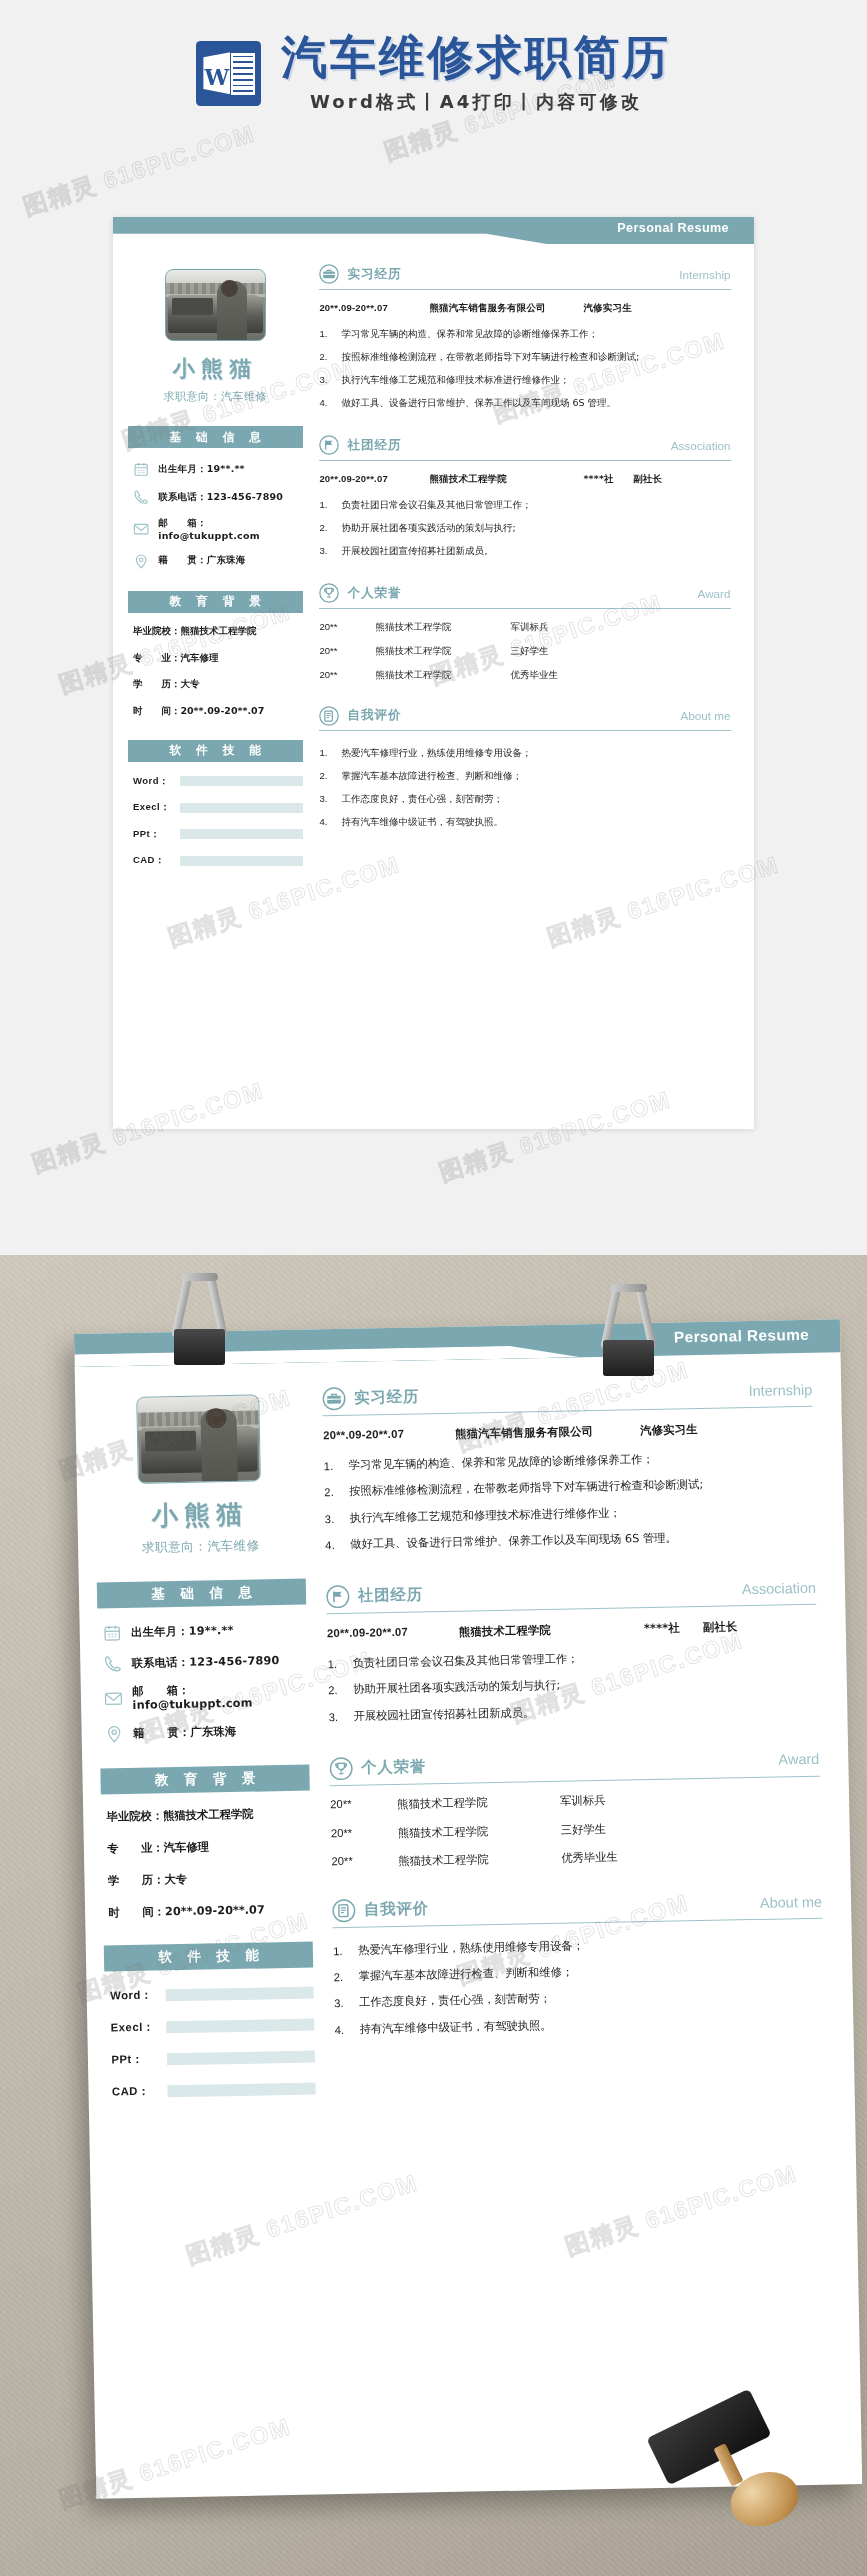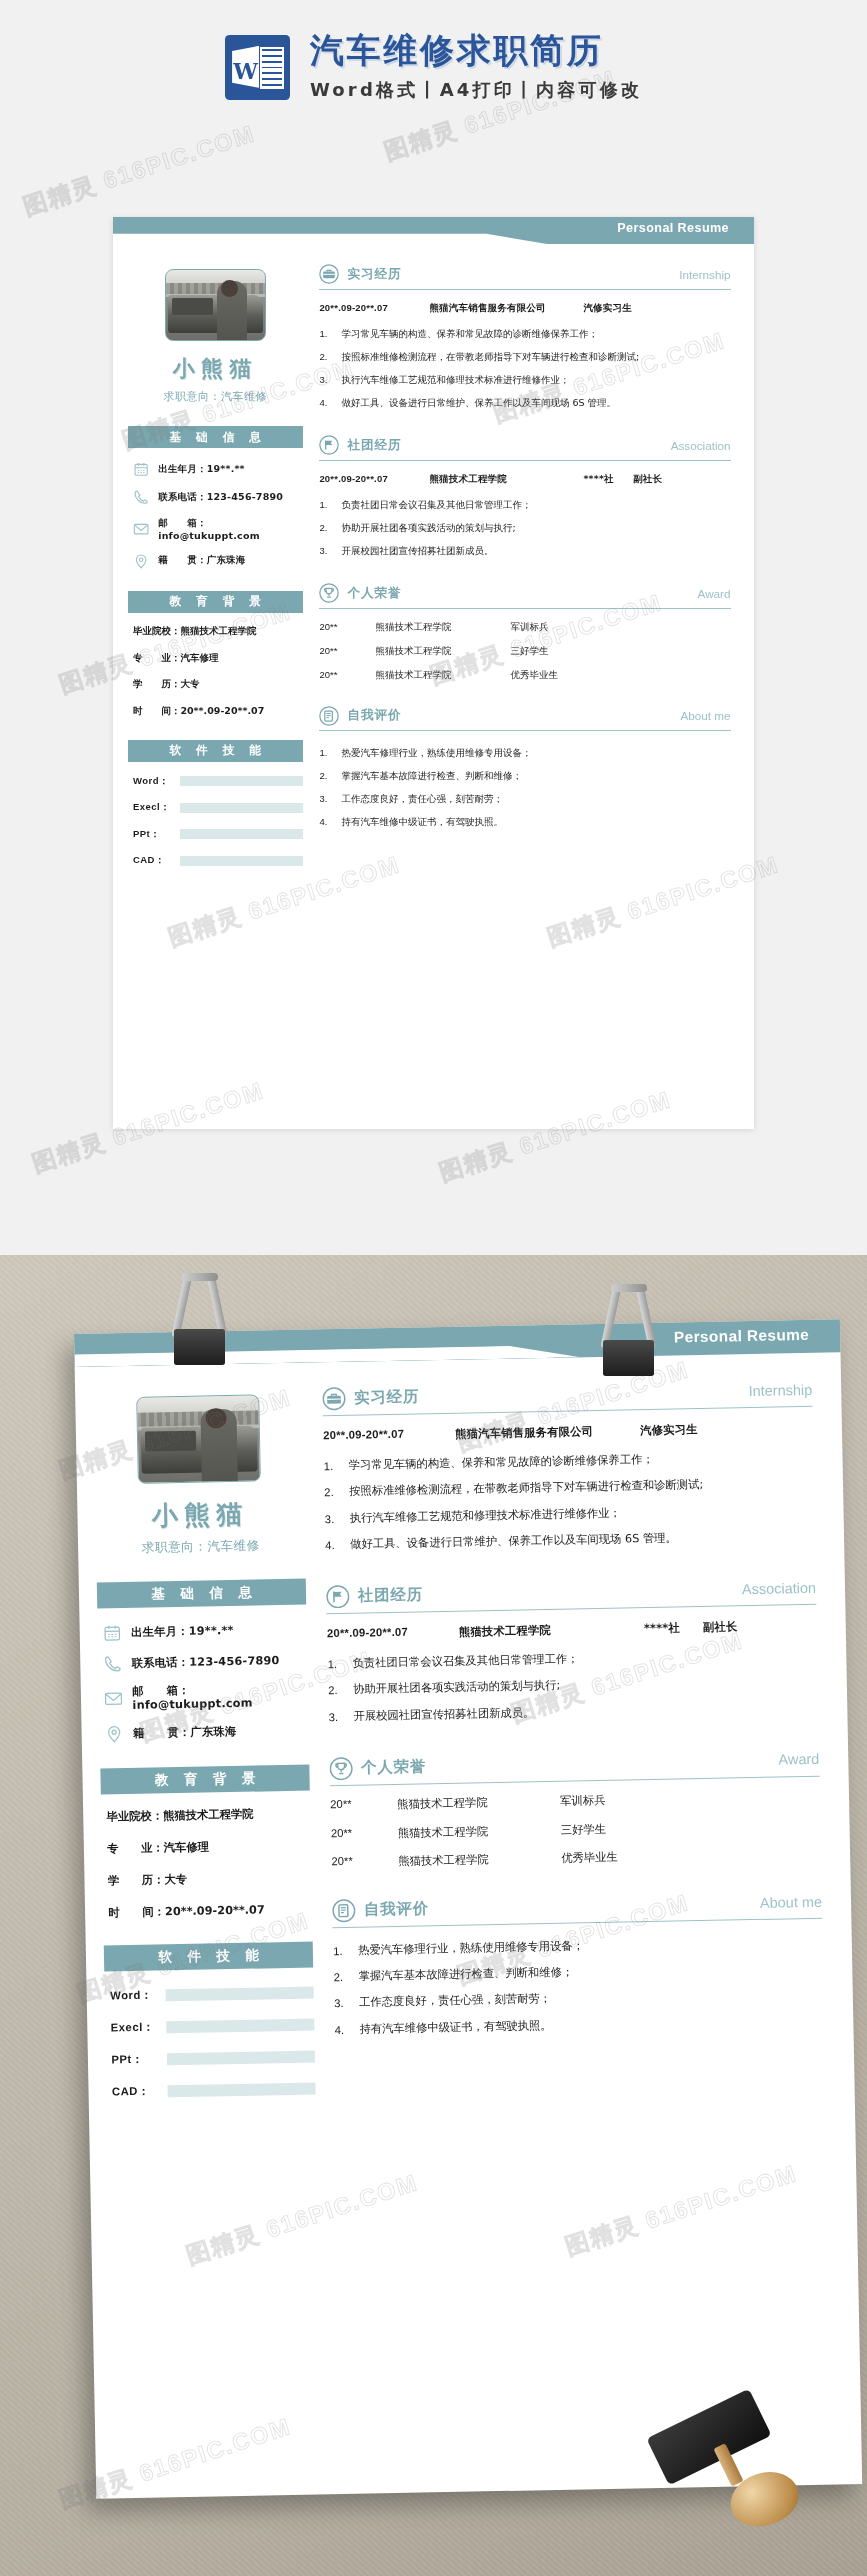--- a/index.html
+++ b/index.html
@@ -39,21 +39,21 @@
   }
   .word-logo .lines {
     position: absolute; right: 6.3px; top: 11.7px; width: 23.5px; height: 42px;
     background: #ffffff;
     display: flex; flex-direction: column; justify-content: space-between;
     padding: 2.7px 1.8px;
   }
   .word-logo .lines i { display:block; height: 1.8px; background: #2b5599; }
   .promo-titles { display: flex; flex-direction: column; gap: 9px; }
   .promo-title {
-    font-size: 34px; font-weight: 700; color: #2b5599;
+    font-size: 46px; font-weight: 700; color: #2b5599;
     letter-spacing: 2.7px; line-height: 1.05;
     text-shadow: 1.8px 1.8px 0 #cfd8e6;
   }
   .promo-sub {
     font-size: 18px; font-weight: 700; color: #3a3a3a;
     letter-spacing: 3.2px; text-align: center;
   }
 
   
   .sheet {

